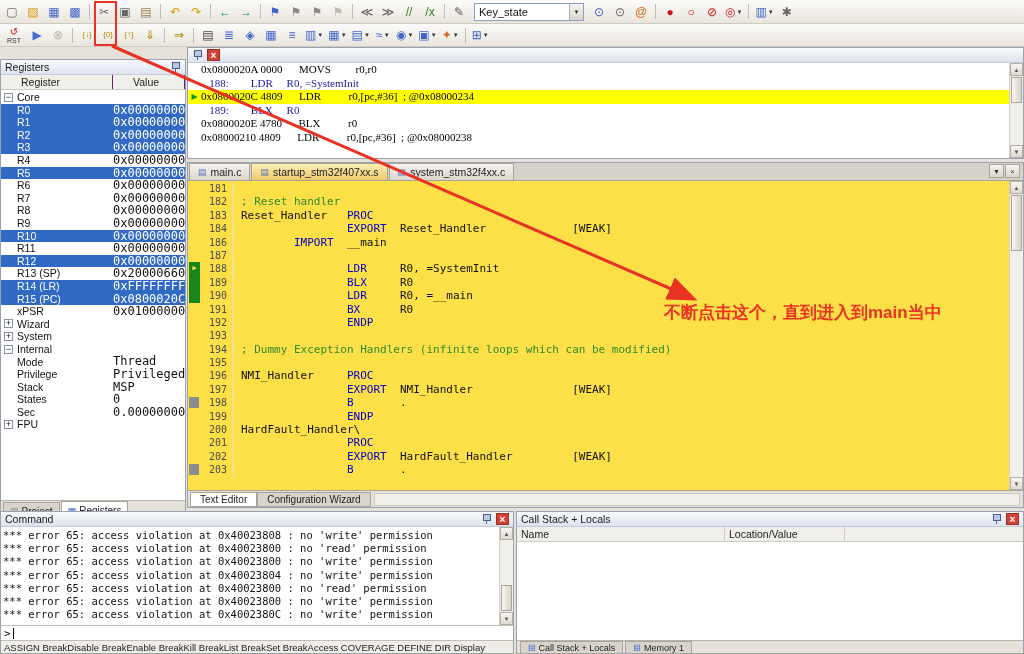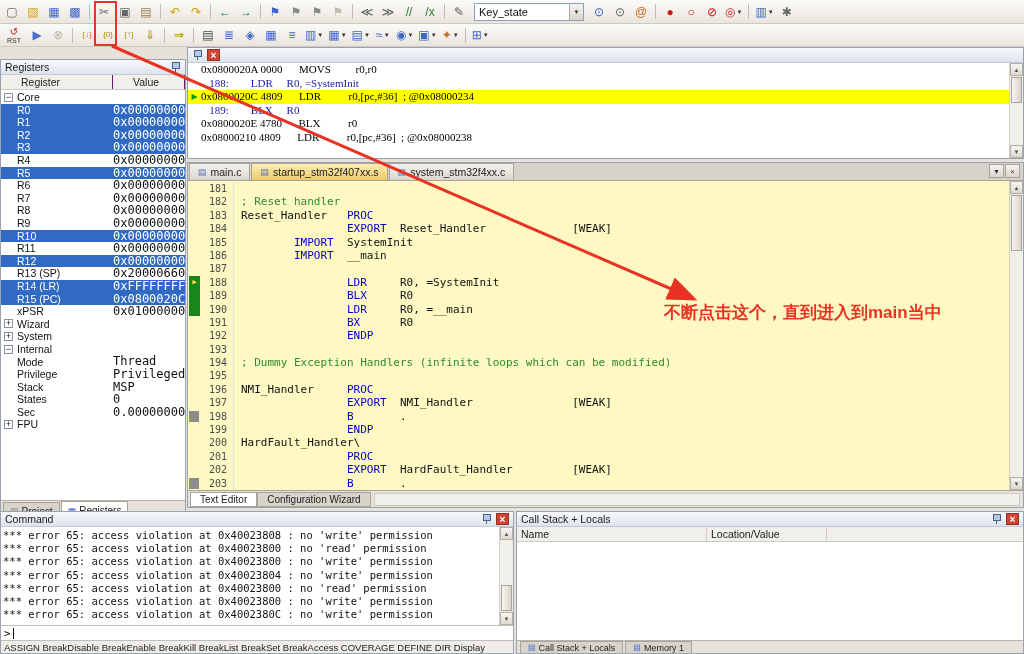--- a/index.html
+++ b/index.html
@@ -67,21 +67,21 @@
 .sspace{flex:1}
 
 
 #editor{left:187px;top:162px;width:837px;height:346px;background:#e6e2da}
 .edtabs{flex:none;height:18px;display:flex;align-items:flex-end;background:#d7d2c9;border-bottom:1px solid #a9a49a;padding:1px 2px 0 1px}
 .edtab{height:17px;display:flex;align-items:center;gap:4px;padding:0 8px;font-size:10.5px;background:linear-gradient(#f4f2ee,#dcd7ce);border:1px solid #a9a49a;border-bottom:none;margin-right:1px;color:#222;white-space:nowrap}
 .edtab.active{background:linear-gradient(#fbeeb4,#efc96a)}
 .fticon{font-size:9px;color:#5577bb}
 .edtabsp{flex:1}
 .edtb{width:15px;height:14px;margin:0 1px 2px 0;font-size:7px;display:flex;align-items:center;justify-content:center;background:linear-gradient(#f6f4f0,#dad5cc);border:1px solid #aaa49a;color:#333;align-self:center}
-.edbody{flex:1;display:flex;background:#fef9c3;overflow:hidden}
+.edbody{flex:1;display:flex;background:#fde047;overflow:hidden}
 .edlines{flex:1;overflow:hidden;padding-top:1px}
 .edrow{display:flex;height:13.4px;line-height:13.4px;font-family:"DejaVu Sans Mono",monospace;font-size:11px;white-space:pre;color:#111}
 .edmark{flex:none;width:14px;position:relative}
 .greenmark{position:absolute;left:1px;top:0;width:11px;height:13.5px;background:#17871b;color:#ffe14d;font-size:7px;line-height:13px;text-align:center}
 .graymark{position:absolute;left:1px;top:1px;width:10px;height:11px;background:#8d8d8d}
 .ednum{flex:none;width:32px;text-align:right;padding-right:6px;color:#4c4c4c;font-size:10px;border-right:1px solid #e3e3e3}
 .edcode{padding-left:7px}
 .kw{color:#0000c8}
 .cmt{color:#2e8b2e}
 .edbottom{flex:none;height:17px;background:#e6e2da;border-top:1px solid #a9a49a;display:flex;align-items:center;padding-left:2px}
@@ -94,21 +94,21 @@
 .cmdlines{flex:1;overflow:hidden;font-family:"DejaVu Sans Mono",monospace;font-size:10.5px;padding:2px 0 0 2px}
 .cmdline{height:13.2px;line-height:13.2px;white-space:pre;color:#111}
 .cmdprompt{flex:none;height:15px;border-top:1px solid #c2bdb3;display:flex;align-items:center;font-family:"DejaVu Sans Mono",monospace;font-size:11px;padding-left:3px;background:#fff}
 .cmdcursor{width:1px;height:11px;background:#111;margin-left:2px}
 .cmdbar{flex:none;height:13px;background:#efede7;border-top:1px solid #c2bdb3;font-size:9.5px;color:#222;white-space:nowrap;overflow:hidden;padding:1px 0 0 3px}
 
 
 #callstack{left:516px;top:511px;width:508px;height:143px}
 .cshead{flex:none;height:15px;display:flex;background:#f1efe9;border-bottom:1px solid #cfcbc2;font-size:10.5px;color:#222}
 .cshead>div{padding:0 4px;border-right:1px solid #cfcbc2;display:flex;align-items:center}
-.cs1{width:190px}
+.cs1{width:208px}
 .cs2{width:120px}
 .cs3{flex:1}
 .csbody{flex:1;background:#fff}
 .csbottom{flex:none;height:13px;background:#e6e2da;border-top:1px solid #b9b4aa;display:flex;gap:2px;padding-left:3px;overflow:hidden}
 .cstab{display:flex;align-items:center;gap:3px;padding:0 7px;font-size:9px;background:#d9d4cb;border:1px solid #a9a49a;border-bottom:none;color:#222;height:100%}
 .csticon{font-size:8px;color:#3f63c8}
 
 
 #ann-rect{position:absolute;left:94px;top:1px;width:23px;height:45px;border:2px solid #e83223;z-index:60;pointer-events:none}
 #ann-svg{position:absolute;left:0;top:0;z-index:59;pointer-events:none}
@@ -553,21 +553,20 @@
         <div class="edtabsp"></div>
         <div class="edtb">▼</div>
         <div class="edtb">×</div>
       </div>
     <div class="edbody">
       <div class="edlines" id="edlines">
           <div class="edrow"><span class="edmark"></span><span class="ednum">181</span><span class="edcode"></span></div>
           <div class="edrow"><span class="edmark"></span><span class="ednum">182</span><span class="edcode"><span class="cmt">; Reset handler</span></span></div>
           <div class="edrow"><span class="edmark"></span><span class="ednum">183</span><span class="edcode">Reset_Handler   <span class="kw">PROC</span></span></div>
           <div class="edrow"><span class="edmark"></span><span class="ednum">184</span><span class="edcode">                <span class="kw">EXPORT</span>  Reset_Handler             [WEAK]</span></div>
-          <div class="edrow"><span class="edmark"></span><span class="ednum">185</span><span class="edcode">        <span class="kw">IMPORT</span>  SystemInit</span></div>
           <div class="edrow"><span class="edmark"></span><span class="ednum">186</span><span class="edcode">        <span class="kw">IMPORT</span>  __main</span></div>
           <div class="edrow"><span class="edmark"></span><span class="ednum">187</span><span class="edcode"></span></div>
           <div class="edrow"><span class="edmark"><span class="greenmark">▶</span></span><span class="ednum">188</span><span class="edcode">                <span class="kw">LDR</span>     R0, =SystemInit</span></div>
           <div class="edrow"><span class="edmark"><span class="greenmark"></span></span><span class="ednum">189</span><span class="edcode">                <span class="kw">BLX</span>     R0</span></div>
           <div class="edrow"><span class="edmark"><span class="greenmark"></span></span><span class="ednum">190</span><span class="edcode">                <span class="kw">LDR</span>     R0, =__main</span></div>
           <div class="edrow"><span class="edmark"></span><span class="ednum">191</span><span class="edcode">                <span class="kw">BX</span>      R0</span></div>
           <div class="edrow"><span class="edmark"></span><span class="ednum">192</span><span class="edcode">                <span class="kw">ENDP</span></span></div>
           <div class="edrow"><span class="edmark"></span><span class="ednum">193</span><span class="edcode"></span></div>
           <div class="edrow"><span class="edmark"></span><span class="ednum">194</span><span class="edcode"><span class="cmt">; Dummy Exception Handlers (infinite loops which can be modified)</span></span></div>
           <div class="edrow"><span class="edmark"></span><span class="ednum">195</span><span class="edcode"></span></div>

